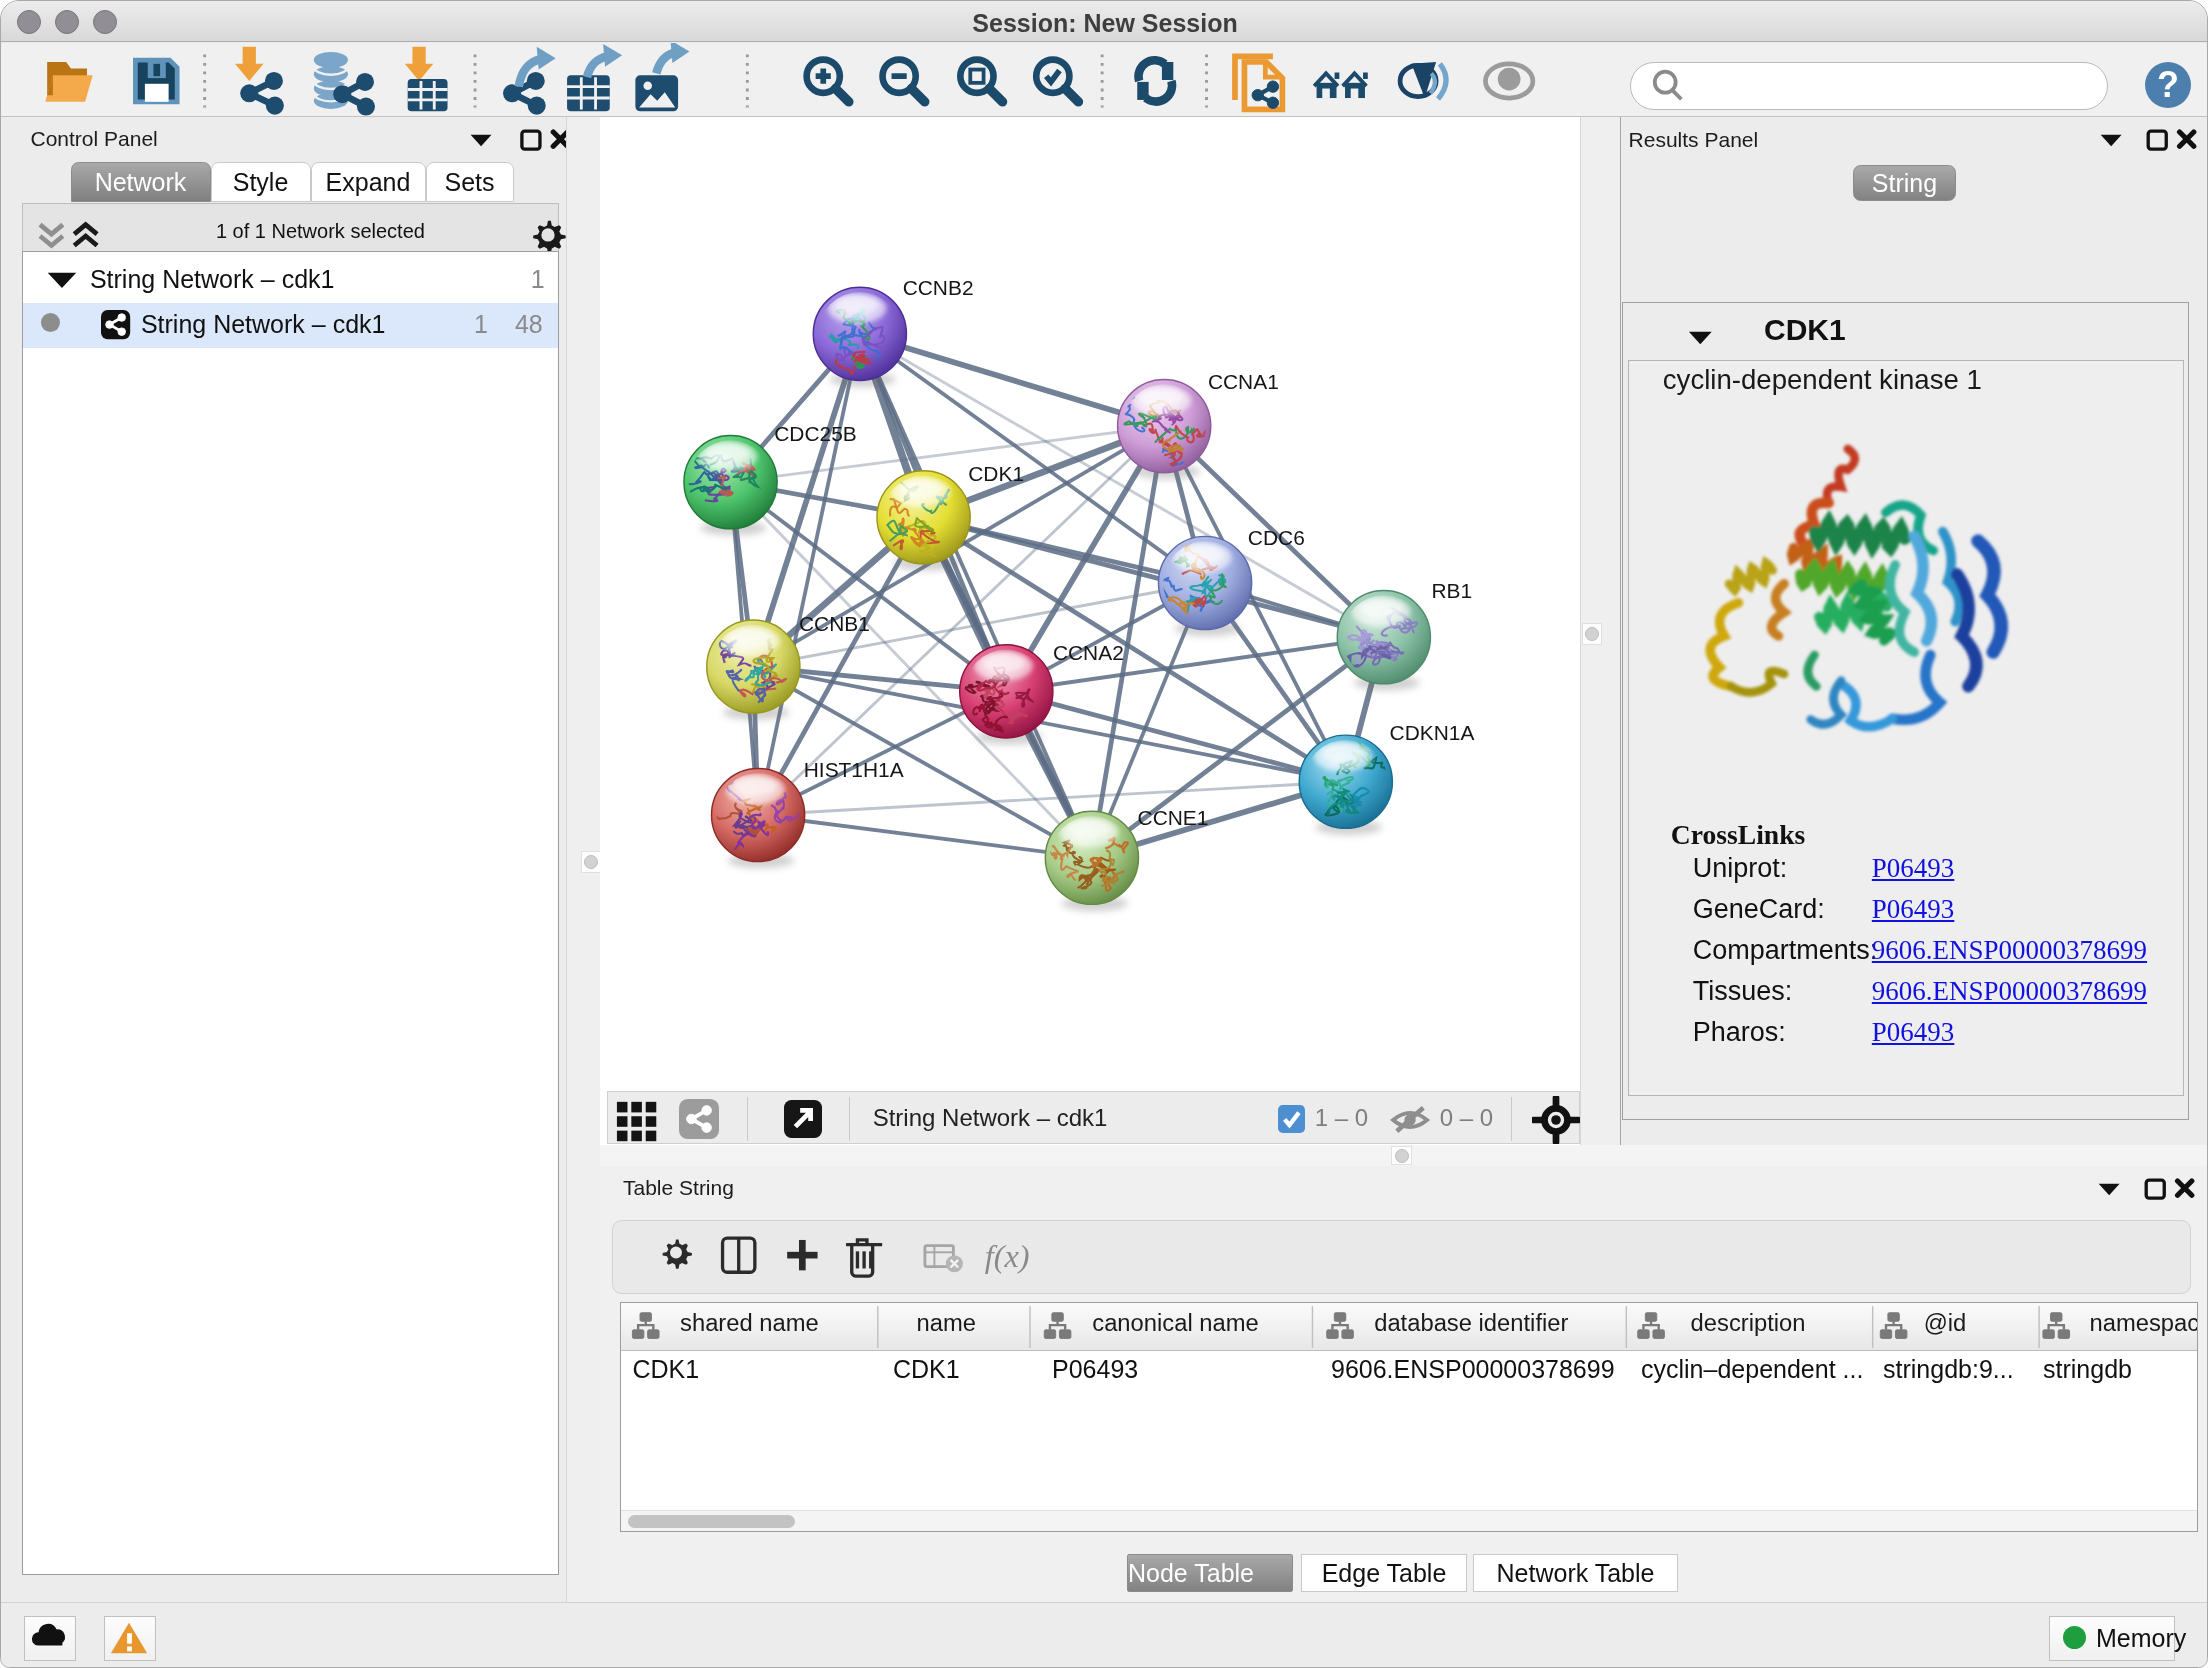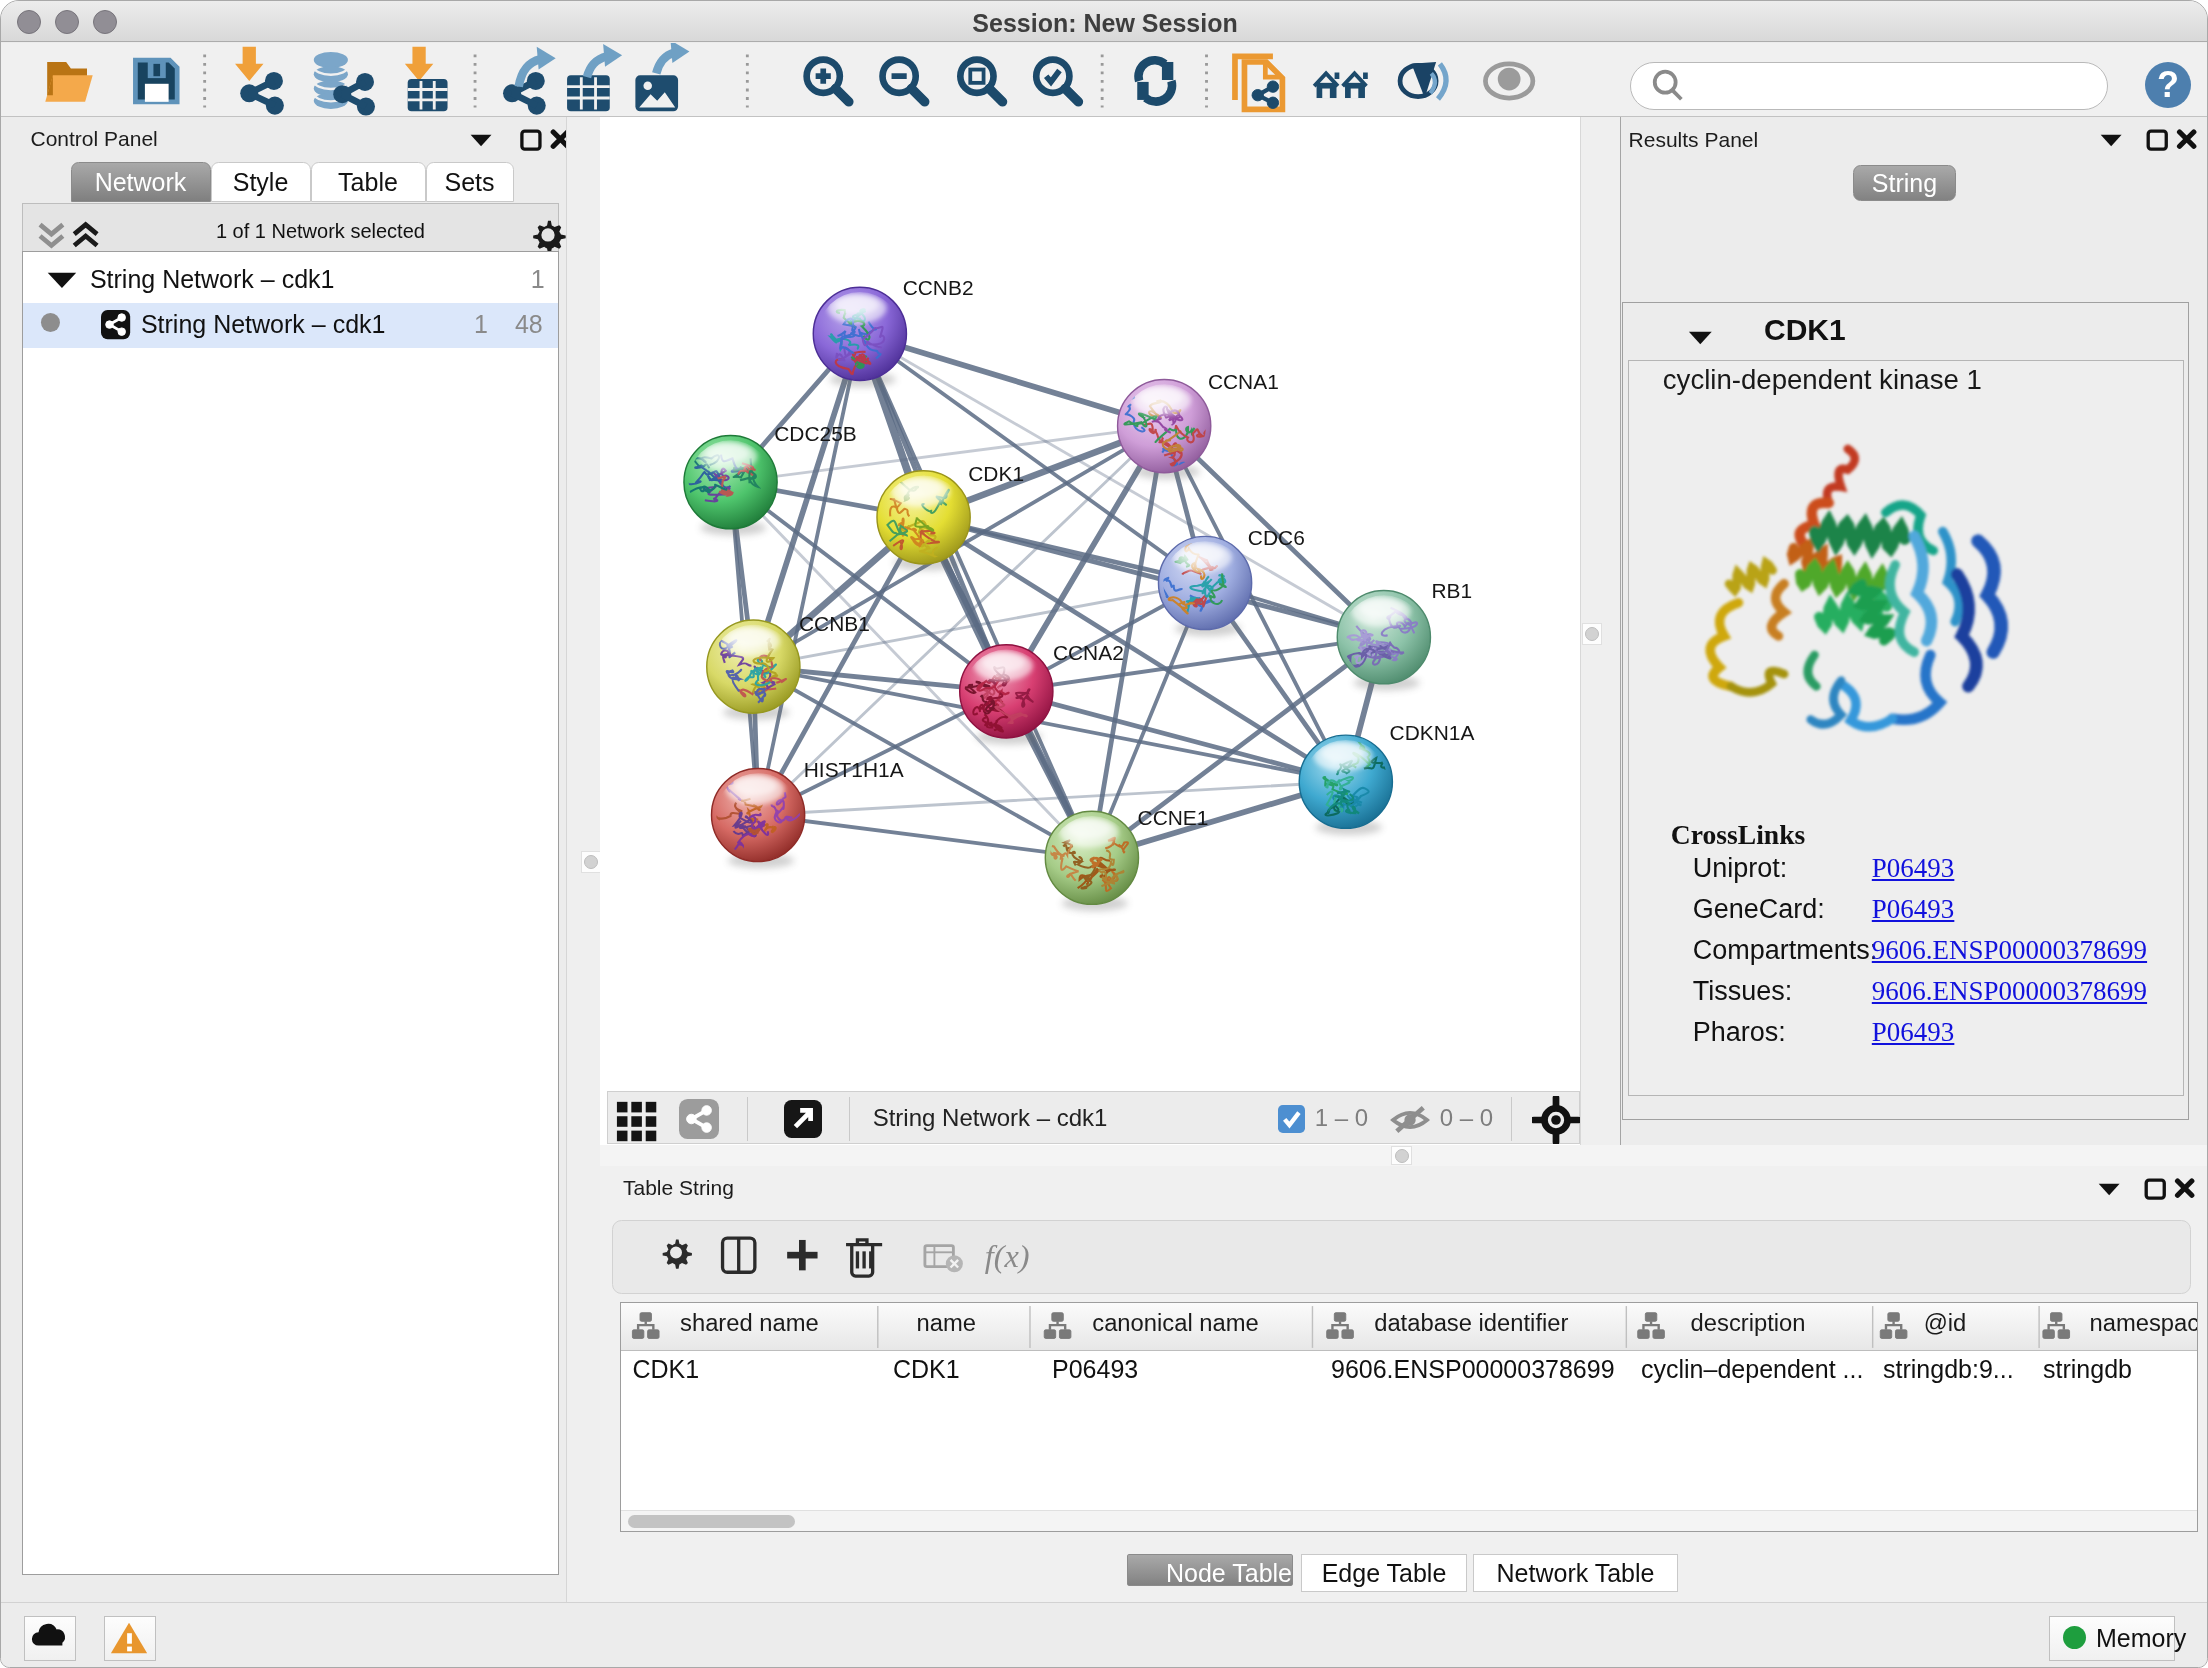--- a/index.html
+++ b/index.html
@@ -238,21 +238,21 @@
   </div>
   <div id="cpanel" class="abs">
     <div class="abs ptitle" style="left:20px;top:9.5px">Control Panel</div>
     <svg class="abs" width="114" height="25" style="left:452px;top:12.4px" viewBox="0 0 120 26">
       <path d="M8,6 L30,6 L19,18 z" fill="#111"></path>
       <rect x="62" y="2" width="19" height="19" rx="3" fill="none" stroke="#111" stroke-width="3.5"></rect>
       <path d="M95,3 l15,15 m0,-15 l-15,15" stroke="#111" stroke-width="5.5" stroke-linecap="round"></path>
     </svg>
     <div class="tab abs tabsel" style="left:60px;width:140px">Network</div>
     <div class="tab abs" style="left:200px;width:100px">Style</div>
-    <div class="tab abs" style="left:300px;width:115px">Table</div>
+    <div class="tab abs" style="left:300px;width:115px">Expand</div>
     <div class="tab abs" style="left:415px;width:88px">Sets</div>
     <div id="cpsub" class="abs">
       <svg class="abs" width="86" height="38" style="left:13.3px;top:13.3px" viewBox="0 0 90 40">
         <g fill="none" stroke="#8f8f8f" stroke-width="5">
             <path d="M4,8 l12,10 12,-10 M4,20 l12,10 12,-10"></path>
           </g>
         <g fill="none" stroke="#1a1a1a" stroke-width="5">
             <path d="M40,18 l12,-10 12,10 M40,30 l12,-10 12,10"></path>
           </g>
       </svg>
@@ -888,21 +888,21 @@
         <span class="abs" style="left:431px;top:3.8px">P06493</span>
         <span class="abs" style="left:710px;top:3.8px">9606.ENSP00000378699</span>
         <span class="abs" style="left:1020px;top:3.8px">cyclin–dependent ...</span>
         <span class="abs" style="left:1262px;top:3.8px">stringdb:9...</span>
         <span class="abs" style="left:1422px;top:3.8px">stringdb</span>
       </div>
       <div class="abs" style="left:0;top:207px;width:1576px;height:21px;background:#f4f4f4;border-top:1px solid #e0e0e0">
         <div class="abs" style="left:6.7px;top:3.8px;width:167px;height:13.3px;border-radius:6.7px;background:#c3c3c3"></div>
       </div>
     </div>
-    <div class="abs" style="left:527px;top:388px;width:166px;height:32px;background:linear-gradient(#a9a9a9,#828282);border:1px solid #8b8b8b;border-radius:1.9px;color:#fff;font-size:25px;text-align:right;line-height:36px">Node Table</div>
+    <div class="abs" style="left:527px;top:388px;width:166px;height:38px;background:linear-gradient(#a9a9a9,#828282);border:1px solid #8b8b8b;border-radius:1.9px;color:#fff;font-size:25px;text-align:left;line-height:36px">Node Table</div>
     <div class="abs" style="left:701px;top:388px;width:166px;height:38px;background:#fff;border:1px solid #c9c9c9;color:#111;font-size:25px;text-align:center;line-height:36px">Edge Table</div>
     <div class="abs" style="left:873px;top:388px;width:205px;height:38px;background:#fff;border:1px solid #c9c9c9;color:#111;font-size:25px;text-align:center;line-height:36px">Network Table</div>
   </div>
   <div id="statusbar" class="abs">
     <div class="sbtn abs" style="left:23px;width:52px">
       <svg width="49" height="41" viewBox="0 0 51 43">
           <path d="M14,30 a7,7 0 0 1 0,-14 a10,10 0 0 1 19,-3 a8,8 0 0 1 6,14 l0,3 z" fill="#111"></path>
         </svg>
     </div>
     <div class="sbtn abs" style="left:103px;width:52px">

